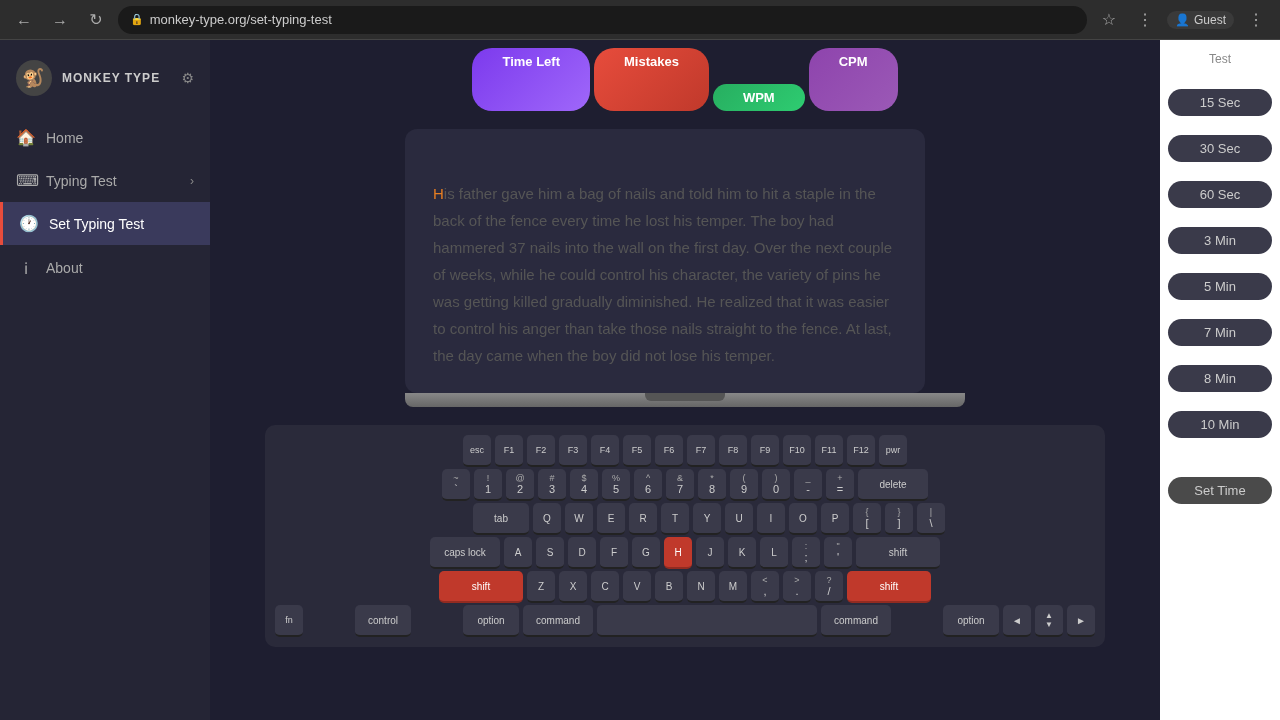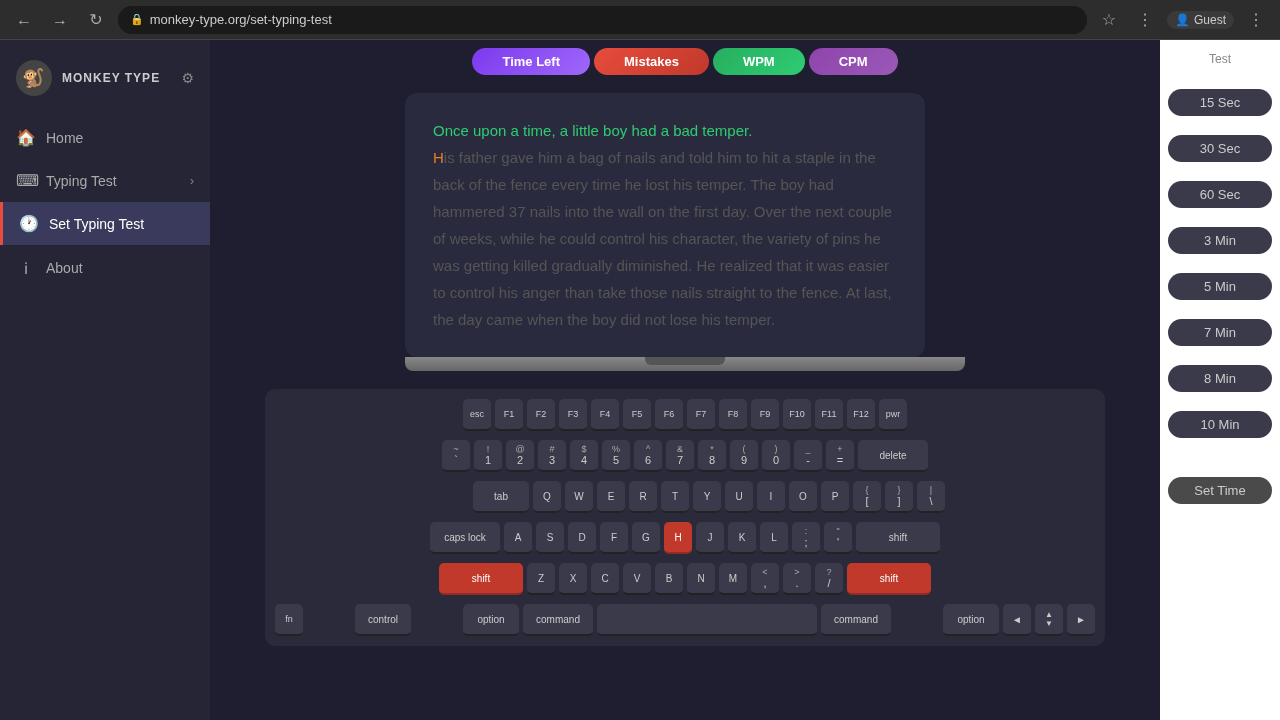--- a/index.html
+++ b/index.html
@@ -151,21 +151,21 @@
     .stat-pill {
       padding: 6px 30px;
       border-radius: 20px;
       font-size: 13px;
       font-weight: 600;
       color: #fff;
       cursor: pointer;
     }
     .stat-pill.time-left { background: linear-gradient(135deg, #7c3aed, #9f67fa); }
     .stat-pill.mistakes { background: linear-gradient(135deg, #e74c3c, #c0392b); text-align: center; }
-    .stat-pill.wpm { background: linear-gradient(135deg, #27ae60, #2ecc71); }
+    .stat-pill.wpm { background: linear-gradient(135deg, #27ae60, #2ecc71); margin-top: 36px; }
     .stat-pill.cpm { background: linear-gradient(135deg, #8e44ad, #9b59b6); }
 
     
     .text-display-wrapper {
       display: flex;
       justify-content: center;
       padding: 10px 20px;
     }
     .text-display {
       background: #2a2a3e;
@@ -208,21 +208,21 @@
       display: flex;
       justify-content: center;
       padding: 8px 0;
     }
     .keyboard {
       background: #2a2a3a;
       border-radius: 10px;
       padding: 10px;
       display: flex;
       flex-direction: column;
-      gap: 9px;
+      gap: 2px;
     }
     .key-row {
       display: flex;
       gap: 4px;
       justify-content: center;
     }
     .key {
       background: #3a3a4a;
       border-radius: 5px;
       color: #ccc;
@@ -332,21 +332,21 @@
     <div class="stats-bar">
       <div class="stat-pill time-left">Time Left</div>
       <div class="stat-pill mistakes">Mistakes</div>
       <div class="stat-pill wpm">WPM</div>
       <div class="stat-pill cpm">CPM</div>
     </div>
 
     <div class="text-display-wrapper">
       <div style="width: 100%; max-width: 560px;">
         <div class="text-display">
-          <span class="typed-correct">Once upon a time, a little boy had a bad temper.</span><br>
+          <br>
           <span class="typed-current">H</span><span class="untyped">is father gave him a bag of nails and told him to hit a staple in the back of the fence every time he lost his temper. The boy had hammered 37 nails into the wall on the first day. Over the next couple of weeks, while he could control his character, the variety of pins he was getting killed gradually diminished. He realized that it was easier to control his anger than take those nails straight to the fence. At last, the day came when the boy did not lose his temper.</span>
         </div>
         <div class="laptop-base">
           <div class="laptop-notch"></div>
         </div>
       </div>
     </div>
 
     <div class="keyboard-wrapper">
       <div class="keyboard">

